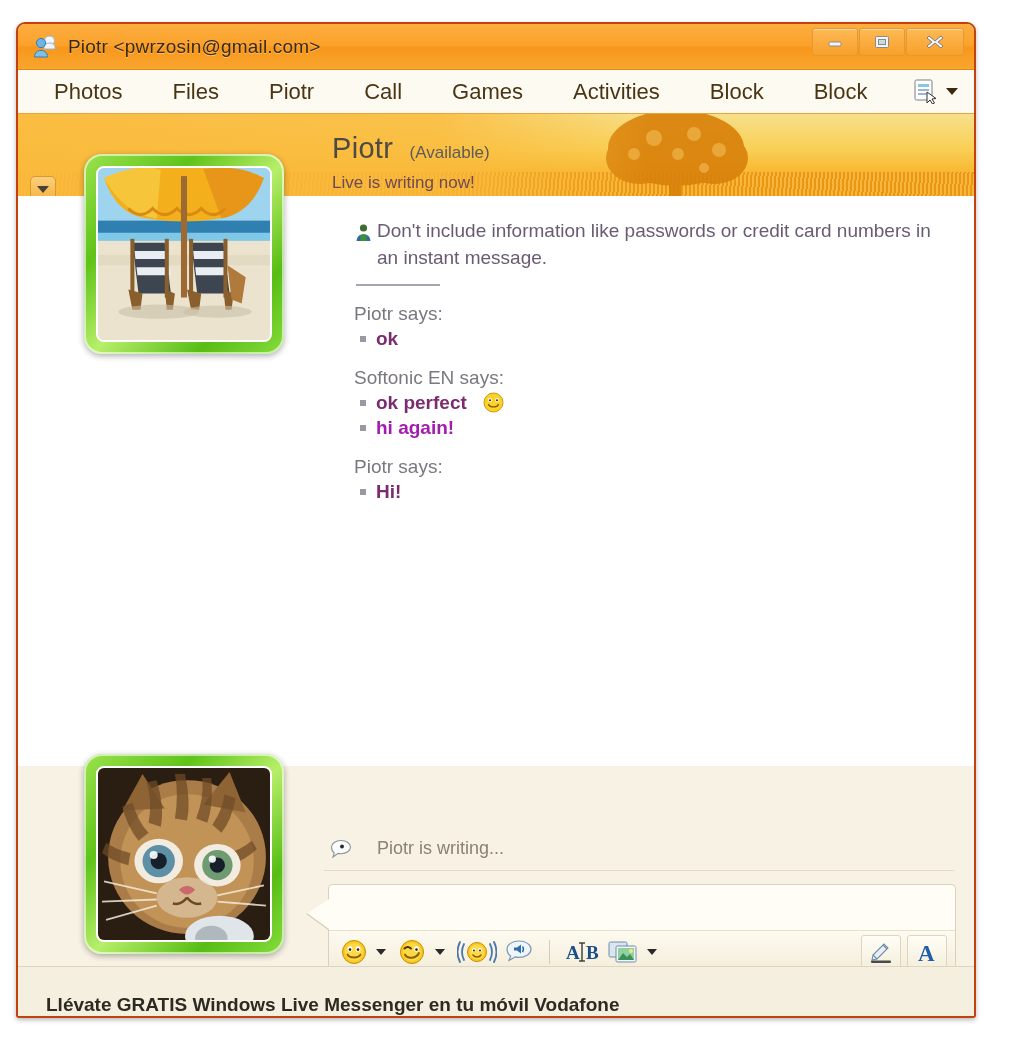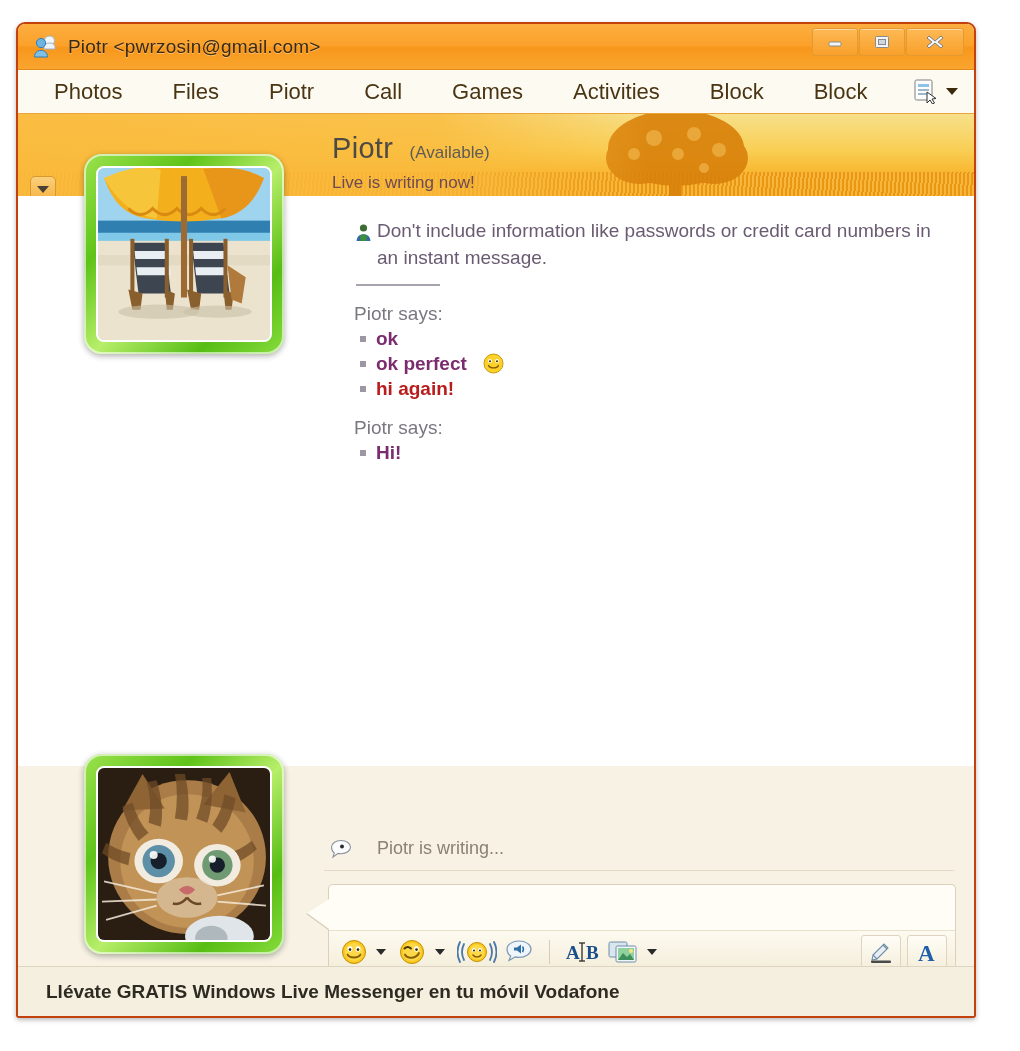--- a/index.html
+++ b/index.html
@@ -184,21 +184,21 @@
   .speaker {
     font-size: 19px; color: #7b7780;
     margin-top: 17px; margin-bottom: 2px;
   }
   .msgline {
     display: flex; align-items: center; gap: 10px;
     margin: 3px 0 3px 6px;
   }
   .bullet { width: 6px; height: 6px; background: #9c97a2; flex: none; }
   .msgtext { font-size: 19px; color: #7a2c6f; font-weight: bold; }
-  .msgtext.ink2 { color: #b91c1c; }
+  .msgtext.ink2 { color: #a21caf; }
   .emoji-smile { width: 21px; height: 21px; display: inline-block; vertical-align: -4px; margin-left: 6px; }
 
   
   #compose-zone {
     position: absolute; left: 0; right: 0; top: 742px; bottom: 50px;
     background: #f7f2e4;
   }
   #writing {
     position: absolute; left: 312px; top: 72px;
     display: flex; align-items: center; gap: 25px;
@@ -266,21 +266,21 @@
     display: flex; align-items: center; justify-content: center;
     margin-left: 6px;
   }
 
   
   #ad-banner {
     position: absolute; left: 0; right: 0; bottom: 0;
     height: 50px;
     background: #f5efdf;
     border-top: 1px solid #ddd5c0;
-    display: flex; align-items: center;
+    display: flex; align-items: flex-end;
     padding-left: 28px;
   }
   #ad-text {
     font-size: 19px; font-weight: bold; color: #2d2a22;
     white-space: nowrap;
   }
 </style>
 </head>
 <body>
 
@@ -398,20 +398,21 @@
 
     <div>
       <div class="speaker">Piotr says:</div>
       <div class="msgline">
         <span class="bullet"></span>
         <span class="msgtext">ok</span>
       </div>
     </div>
 
     <div>
+      <div class="speaker">Softonic EN says:</div>
       <div class="msgline">
         <span class="bullet"></span>
         <span class="msgtext">ok perfect</span>
         <svg class="emoji-smile" viewBox="0 0 21 21">
           <circle cx="10.5" cy="10.5" r="9.5" fill="#fcd12a" stroke="#c99a09"></circle>
           <circle cx="7" cy="8" r="1.9" fill="#ffffff"></circle>
             <circle cx="14" cy="8" r="1.9" fill="#ffffff"></circle>
           <circle cx="7" cy="8.3" r="1" fill="#3a2a08"></circle>
             <circle cx="14" cy="8.3" r="1" fill="#3a2a08"></circle>
           <path d="M5.6 12.6c1.5 3 8.3 3 9.8 0" stroke="#8a5f05" stroke-width="1.4" fill="none" stroke-linecap="round"></path>

